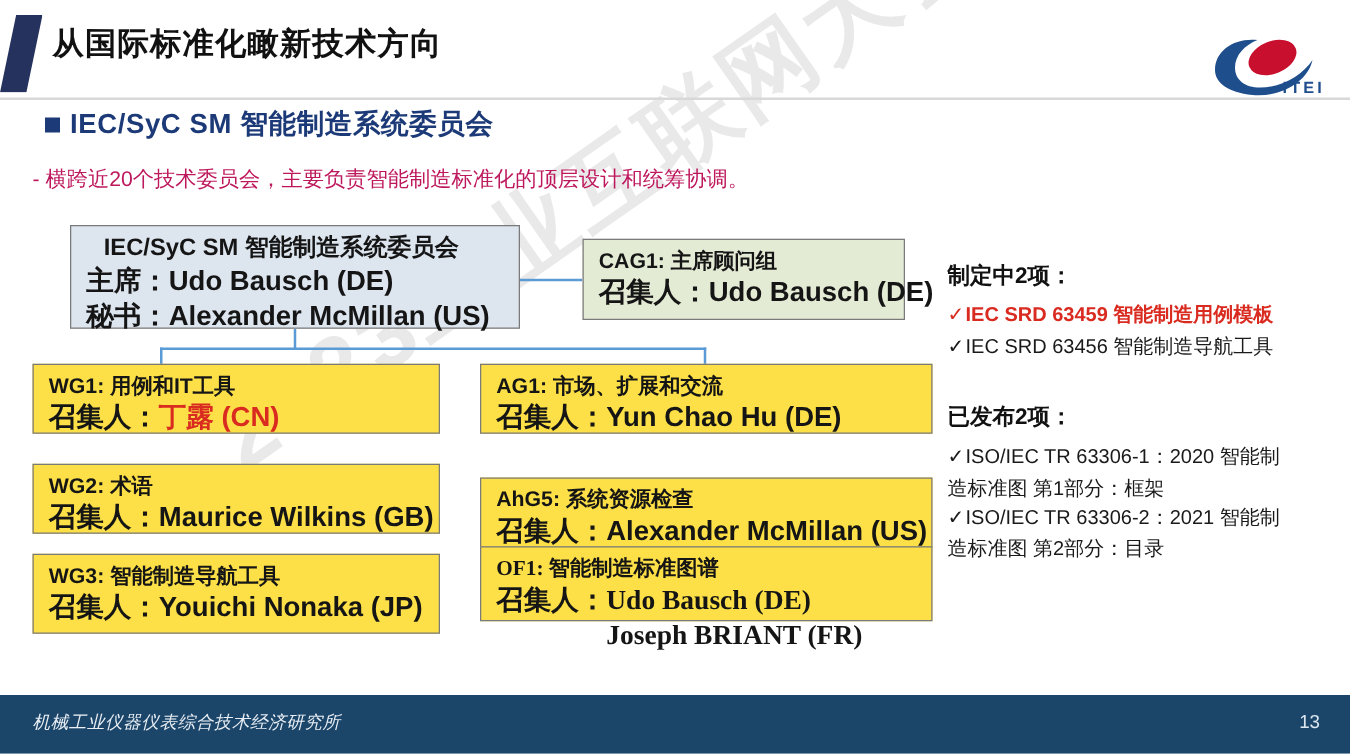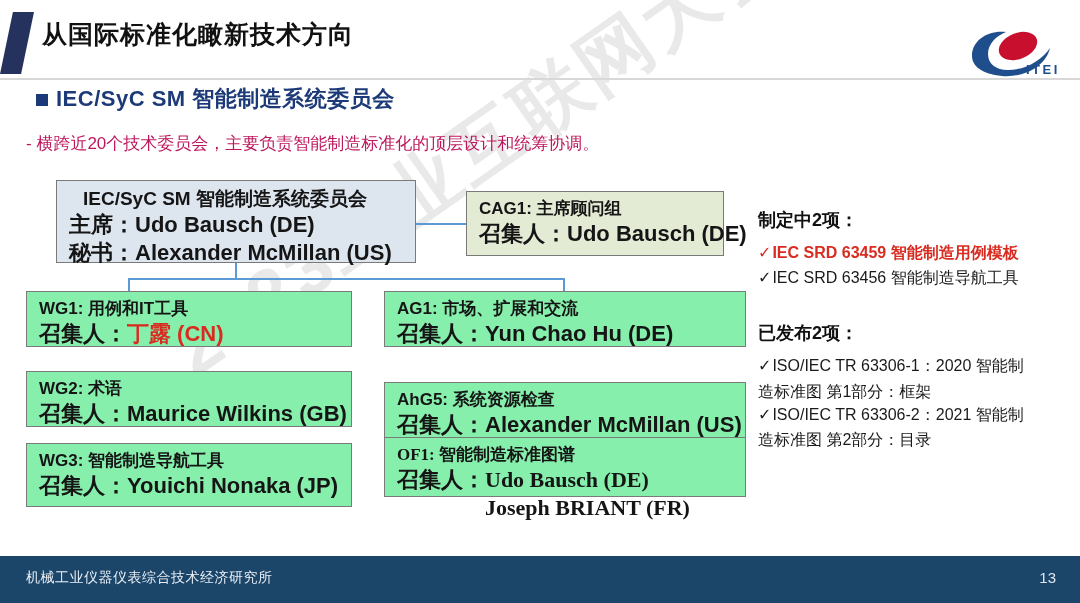--- a/index.html
+++ b/index.html
@@ -135,21 +135,21 @@
     background: #dde5ef;
   }
   #node-syc .l1 { padding-left: 14px; }
 
   #node-cag1 {
     left: 466px; top: 191px;
     width: 258px; height: 65px;
     background: #e4ebd5;
   }
 
-  .node.orange { background: #86efac; }
+  .node.orange { background: #fde047; }
 
   #node-wg1 { left: 26px;  top: 291px; width: 326px; height: 56px; }
   #node-wg2 { left: 26px;  top: 371px; width: 326px; height: 56px; }
   #node-wg3 { left: 26px;  top: 443px; width: 326px; height: 64px; }
 
   #node-ag1  { left: 384px; top: 291px; width: 362px; height: 56px; }
   #node-ahg5 { left: 384px; top: 371px; width: 362px; height: 56px; margin-top: 11px; }
   #node-of1  { left: 384px; top: 437px; width: 362px; height: 60px; font-family: Liberation Serif, serif; }
   #node-of1 .l3 { padding-left: 88px; }
 
@@ -202,20 +202,21 @@
     width: 1080px; height: 9px;
     background: #ffffff;
     z-index: 5;
   }
   #footer-text {
     position: absolute;
     left: 26px; top: 13px;
     font-size: 14px;
     color: #e8eef4;
     letter-spacing: 0.5px;
+    font-style: italic;
   }
   #footer-page {
     position: absolute;
     right: 24px; top: 13px;
     font-size: 15px;
     color: #dce7f0;
   }
 </style>
 </head>
 <body>

